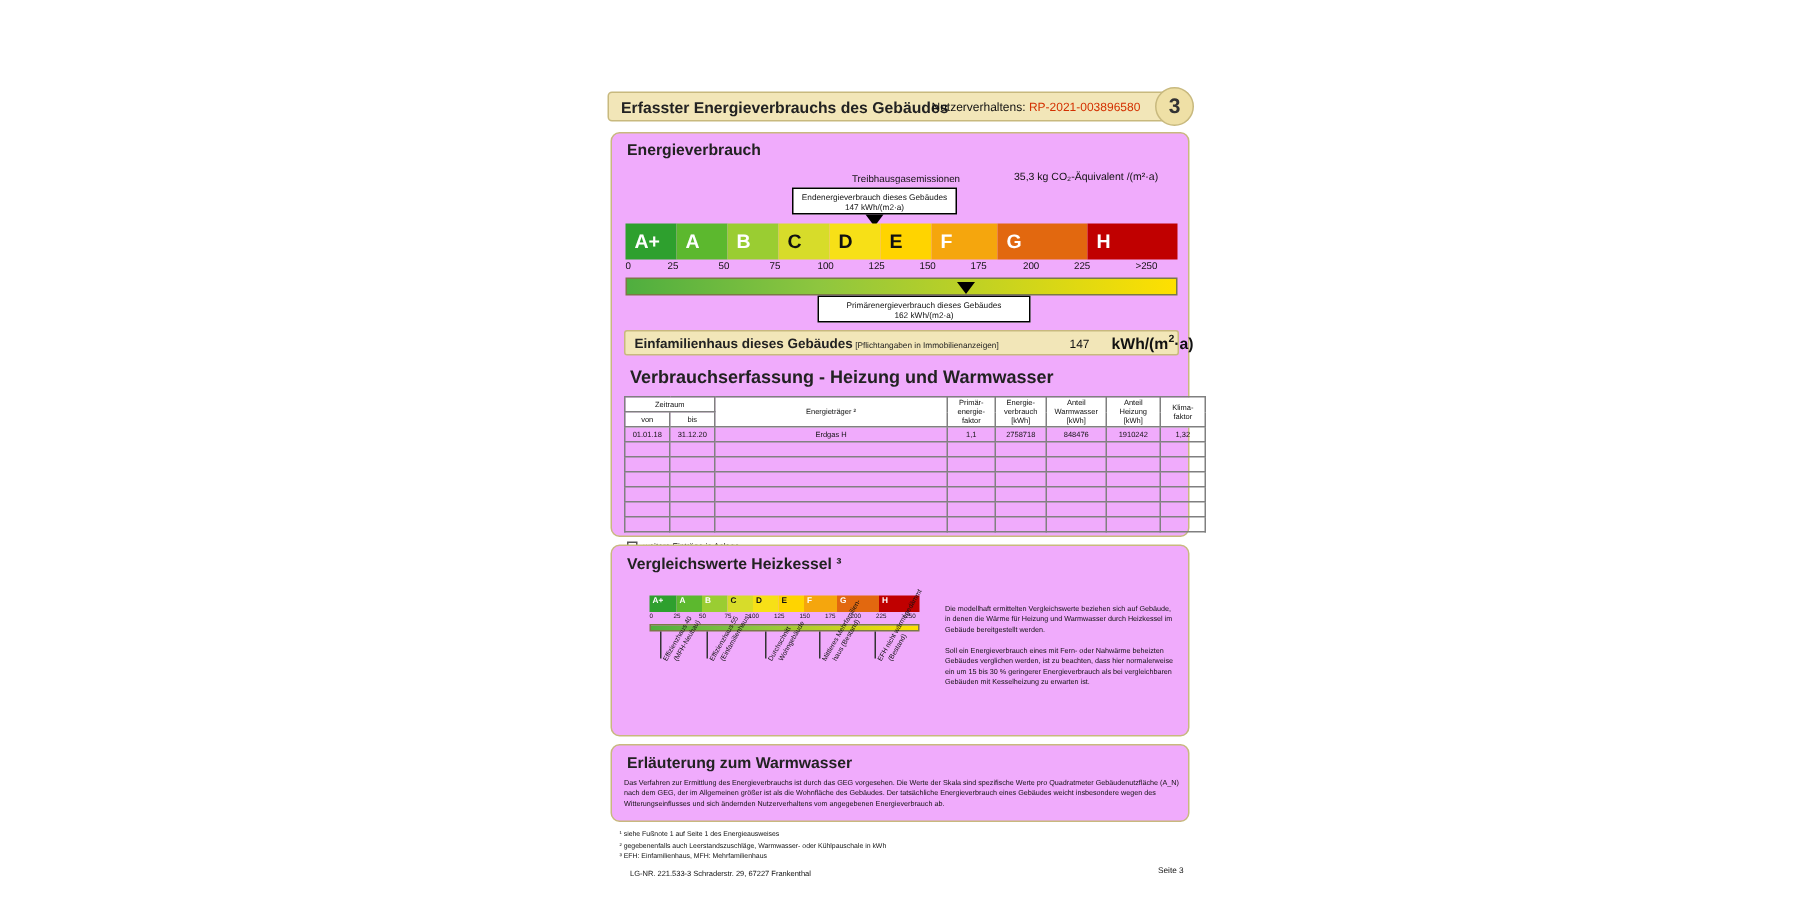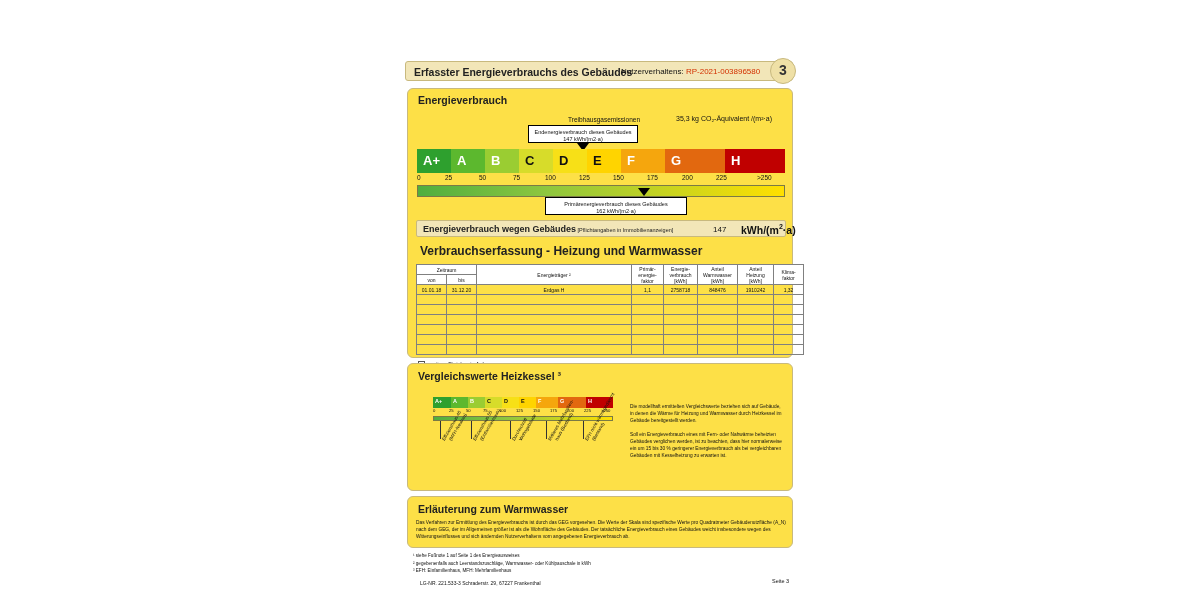--- a/index.html
+++ b/index.html
@@ -43,21 +43,21 @@
   }
   .reg b{color:#d33000;font-weight:normal;}
   .pagenum{
     position:absolute;left:365px;top:58px;width:24px;height:24px;border-radius:50%;
     background:#efe0a6;border:1px solid #c8b97e;
     font-size:14px;font-weight:bold;color:#333;text-align:center;line-height:23px;
   }
 
   
   .panel{
-    position:absolute;border:1px solid #c8b97e;border-radius:6px;background:#fde047;
+    position:absolute;border:1px solid #c8b97e;border-radius:6px;background:#f0abfc;
     box-sizing:border-box;
   }
   .panel-title{
     position:absolute;font-size:10.5px;font-weight:bold;color:#222;
   }
   #p-energie{left:2px;top:88px;width:386px;height:270px;}
 
   .scale-wrap{position:absolute;left:0;top:0;width:386px;height:270px;}
 
   .thg-label{position:absolute;left:160px;top:27px;font-size:6.5px;color:#111;}
@@ -238,21 +238,21 @@
 
       <div class="arrow-down" id="arr2"></div>
       <div class="callout" id="callout-prim">
         <div>Primärenergieverbrauch dieses Gebäudes</div>
         <div>162 kWh/(m2·a)</div>
       </div>
     </div>
 
     <div class="subband">
       <div class="subband-t">
-        <span>Energieverbrauch wegen Gebäudes</span><small> [Pflichtangaben in Immobilienanzeigen]</small>
+        <span>Einfamilienhaus dieses Gebäudes</span><small> [Pflichtangaben in Immobilienanzeigen]</small>
       </div>
       <div class="subband-v">147</div>
       <div class="subband-u">kWh/(m<sup>2</sup>·a)</div>
     </div>
 
     <div class="sect-h">Verbrauchserfassung - Heizung und Warmwasser</div>
 
     <table class="verbrauch">
       <colgroup>
         <col style="width:30px">

